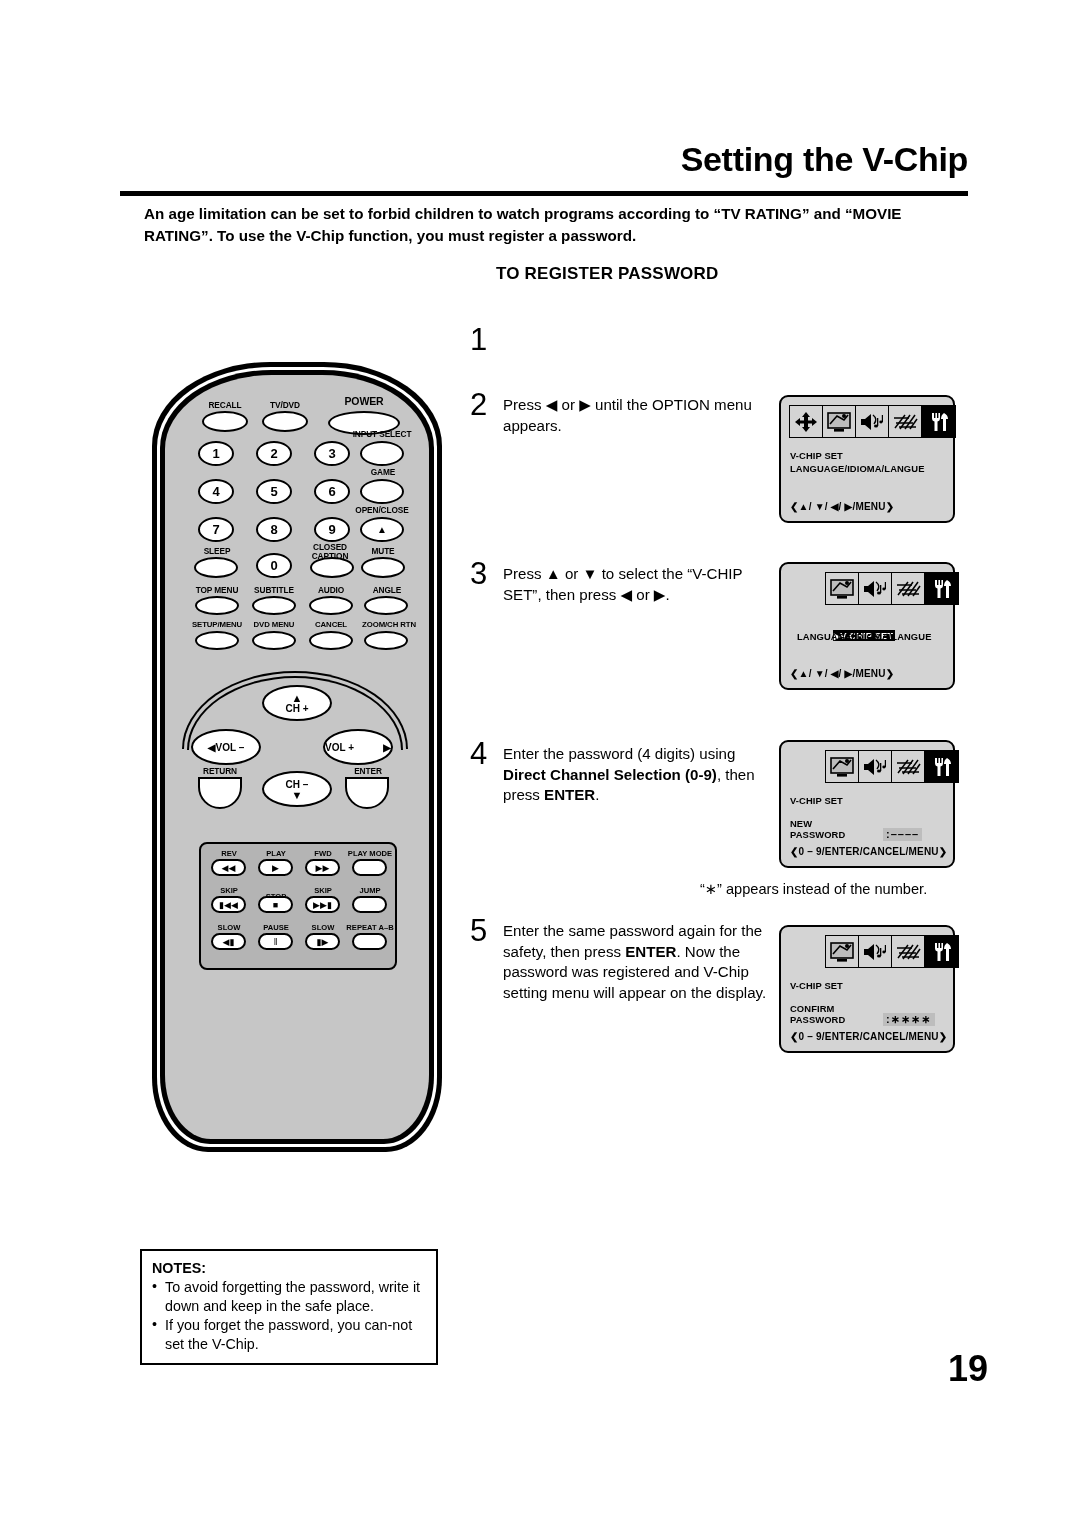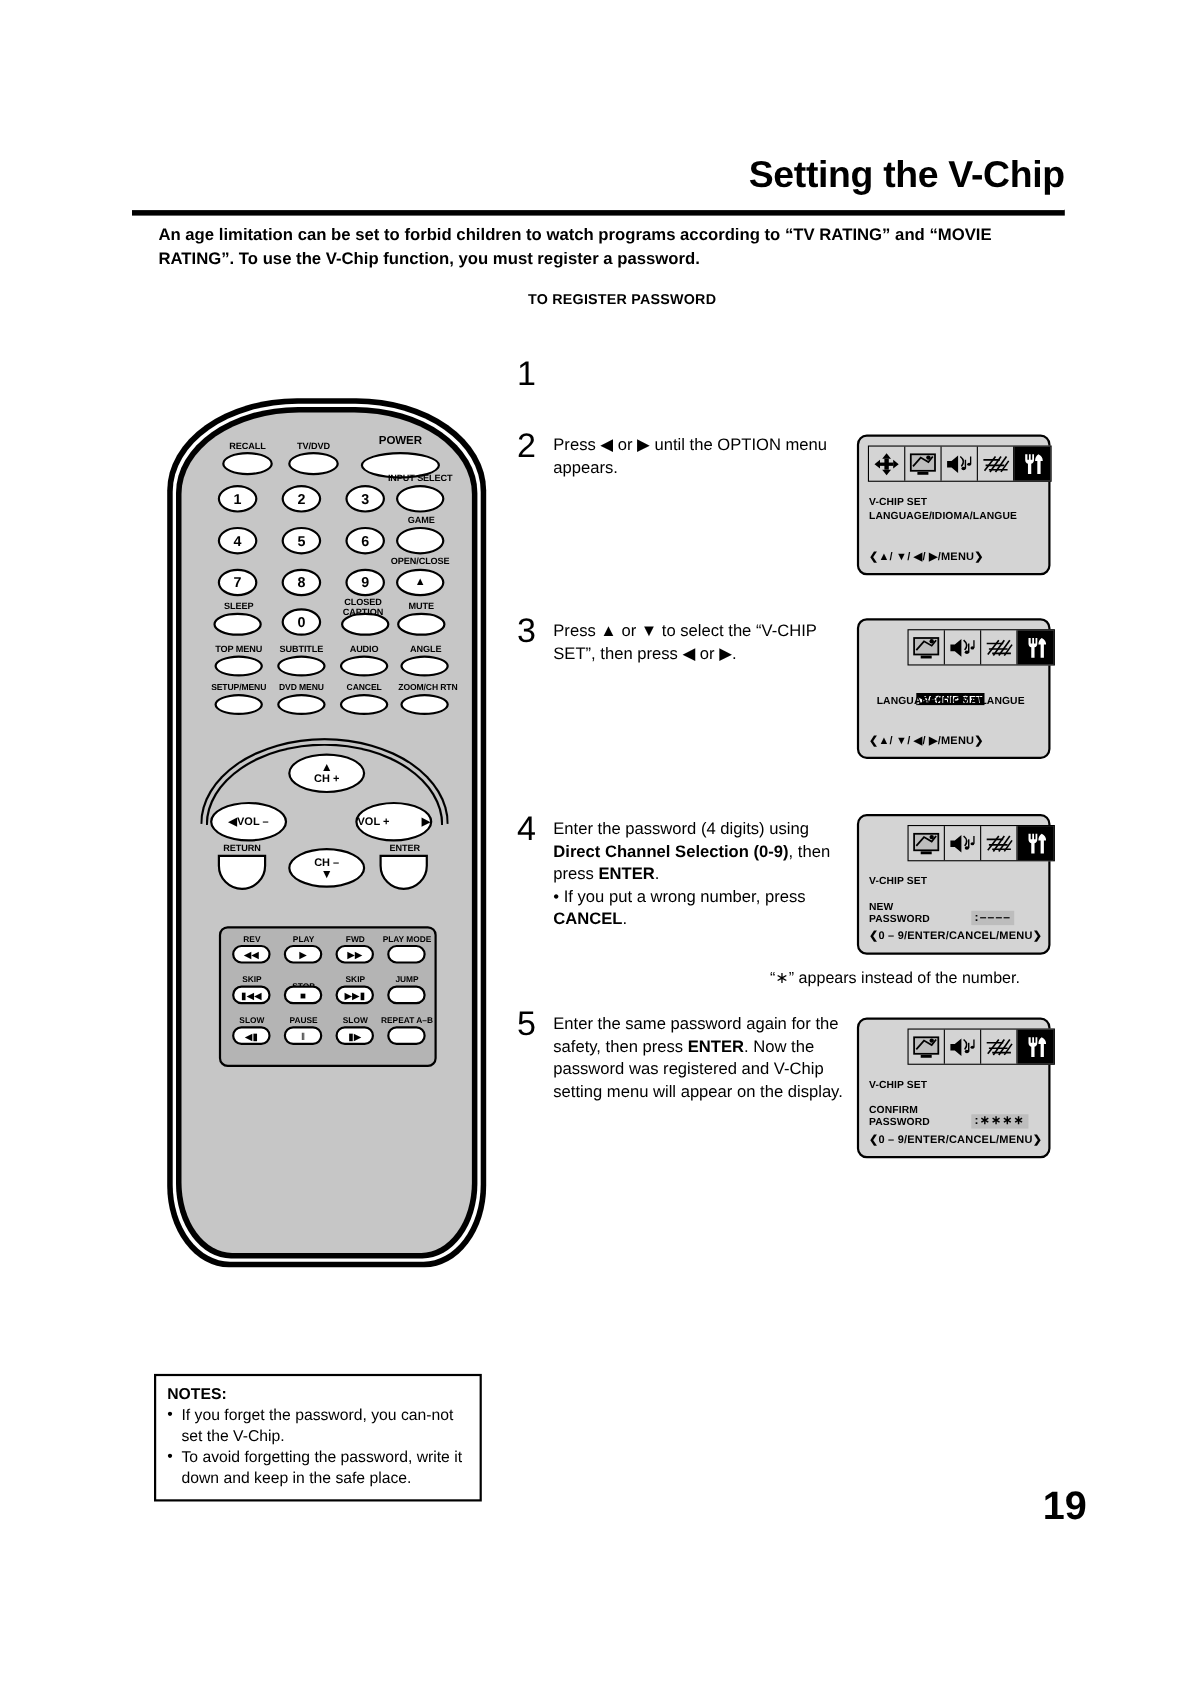--- a/index.html
+++ b/index.html
@@ -43,23 +43,23 @@
     position: absolute;
     left: 144px;
     right: 112px;
     top: 203px;
     font-size: 15.2px;
     font-weight: bold;
     line-height: 22px;
   }
   #section-heading {
     position: absolute;
-    left: 480px;
+    left: 496px;
     top: 264px;
-    font-size: 13px;
+    font-size: 17px;
     font-weight: bold;
     letter-spacing: 0.2px;
   }
 
   
   .step {
     position: absolute;
     left: 470px;
     width: 300px;
   }
@@ -342,21 +342,20 @@
   </div>
 
   <div class="step" id="step3">
     <div class="num">3</div>
     <div class="body">Press ▲ or ▼ to select the “V-CHIP SET”, then press ◀ or ▶.</div>
   </div>
 
   <div class="step" id="step4">
     <div class="num">4</div>
     <div class="body">Enter the password (4 digits) using <b>Direct Channel Selection (0-9)</b>, then press <b>ENTER</b>.</div>
-    <div class="sub">• If you put a wrong number, press <b>CANCEL</b>.</div>
   </div>
 
   <div class="step" id="step5">
     <div class="num">5</div>
     <div class="body">Enter the same password again for the safety, then press <b>ENTER</b>. Now the password was registered and V-Chip setting menu will appear on the display.</div>
   </div>
 
   <div id="star-note">“∗” appears instead of the number.</div>
 
   <div class="osd" id="osd1">
@@ -700,20 +699,20 @@
         <div class="dlbl" style="left:140px;top:80px; width:58px;">REPEAT A–B</div>
         <div class="dbtn" style="left:151px;top:89px;"></div>
       </div>
 
     </div>
   </div>
 
   <div id="notes">
     <div class="nhead">NOTES:</div>
     <ul>
+      <li>To avoid forgetting the password, write it down and keep in the safe place.</li>
       <li>If you forget the password, you can-not set the V-Chip.</li>
-      <li>To avoid forgetting the password, write it down and keep in the safe place.</li>
     </ul>
   </div>
 
   <div id="page-number">19</div>
 
 </div>
 
 </body></html>

